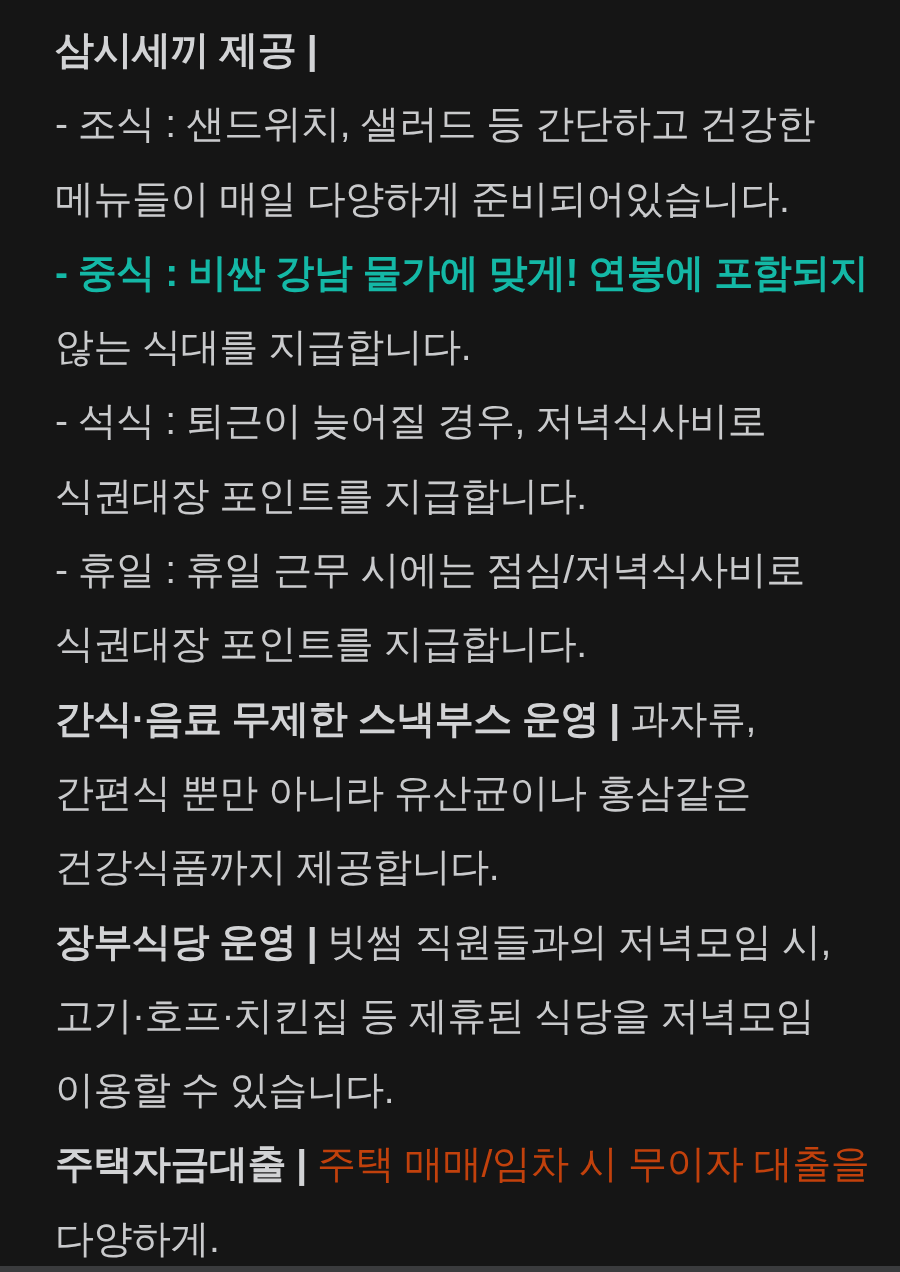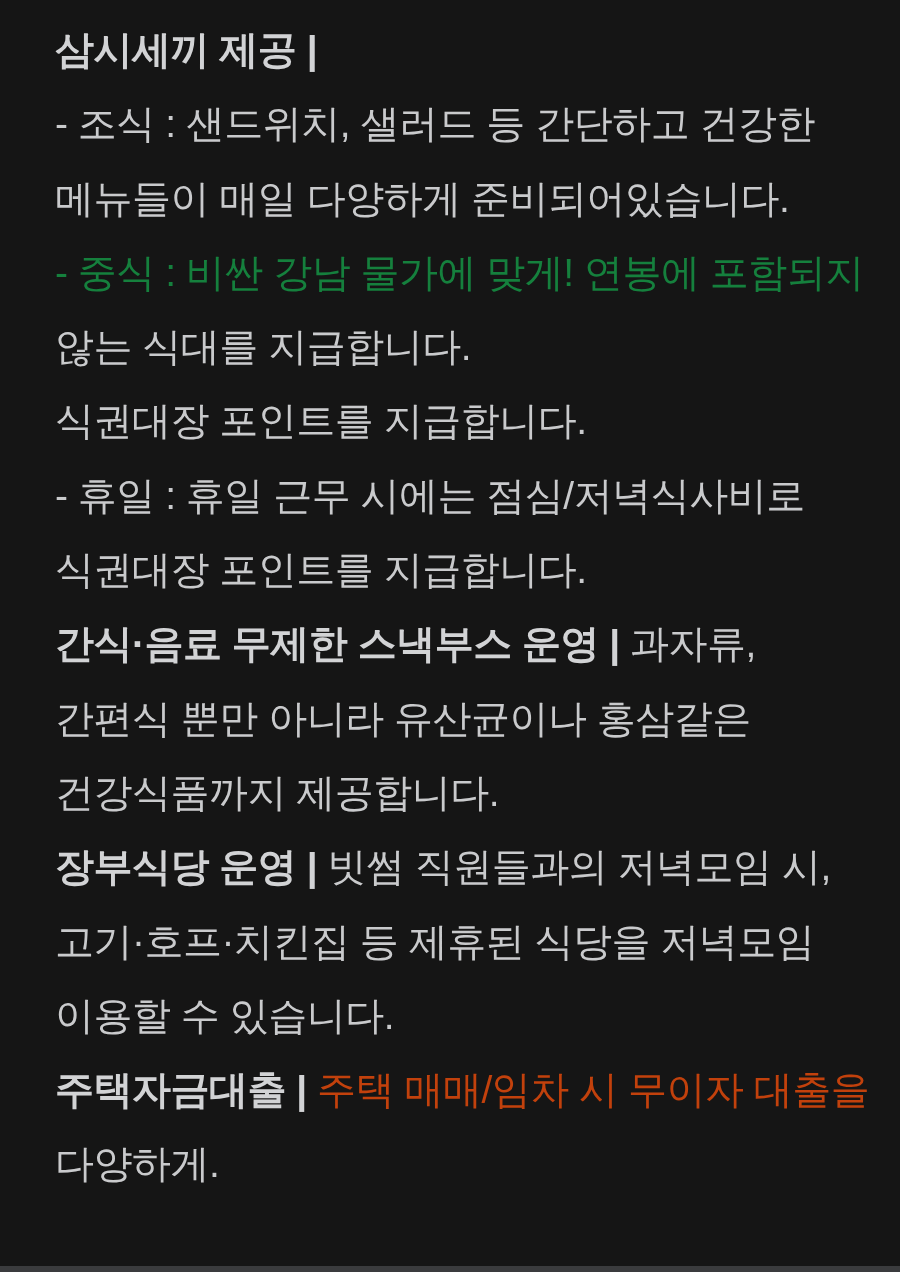--- a/index.html
+++ b/index.html
@@ -49,22 +49,23 @@
   }
 </style>
 </head>
 <body>
 
 <div class="page" style="background: rgb(21, 21, 21);">
   <div class="text-block" id="text-block">
       <div class="line"><span class="seg-bold" style="color: rgb(210, 211, 213);">삼시세끼 제공 |</span></div>
       <div class="line"><span class="seg-regular" style="color: rgb(201, 202, 204);">- 조식 : 샌드위치, 샐러드 등 간단하고 건강한</span></div>
       <div class="line"><span class="seg-regular" style="color: rgb(201, 202, 204);">메뉴들이 매일 다양하게 준비되어있습니다.</span></div>
-      <div class="line"><span class="seg-regular" style="color: #15803d;">- 중식 : 비싼 강남 물가에 맞게! 연봉에 포함되지</span></div>
+      <div class="line"><span class="seg-regular" style="color: #14b8a6; font-weight: bold;">- 중식 : 비싼 강남 물가에 맞게! 연봉에 포함되지</span></div>
       <div class="line"><span class="seg-regular" style="color: rgb(201, 202, 204);">않는 식대를 지급합니다.</span></div>
+      <div class="line"><span class="seg-regular" style="color: rgb(201, 202, 204);">- 석식 : 퇴근이 늦어질 경우, 저녁식사비로</span></div>
       <div class="line"><span class="seg-regular" style="color: rgb(201, 202, 204);">식권대장 포인트를 지급합니다.</span></div>
       <div class="line"><span class="seg-regular" style="color: rgb(201, 202, 204);">- 휴일 : 휴일 근무 시에는 점심/저녁식사비로</span></div>
       <div class="line"><span class="seg-regular" style="color: rgb(201, 202, 204);">식권대장 포인트를 지급합니다.</span></div>
       <div class="line"><span class="seg-bold" style="color: rgb(210, 211, 213);">간식·음료 무제한 스낵부스 운영 | </span><span class="seg-regular" style="color: rgb(201, 202, 204);">과자류,</span></div>
       <div class="line"><span class="seg-regular" style="color: rgb(201, 202, 204);">간편식 뿐만 아니라 유산균이나 홍삼같은</span></div>
       <div class="line"><span class="seg-regular" style="color: rgb(201, 202, 204);">건강식품까지 제공합니다.</span></div>
       <div class="line"><span class="seg-bold" style="color: rgb(210, 211, 213);">장부식당 운영 | </span><span class="seg-regular" style="color: rgb(201, 202, 204);">빗썸 직원들과의 저녁모임 시,</span></div>
       <div class="line"><span class="seg-regular" style="color: rgb(201, 202, 204);">고기·호프·치킨집 등 제휴된 식당을 저녁모임</span></div>
       <div class="line"><span class="seg-regular" style="color: rgb(201, 202, 204); text-align: center;">이용할 수 있습니다.</span></div>
       <div class="line"><span class="seg-bold" style="color: rgb(210, 211, 213);">주택자금대출 | </span><span class="seg-regular" style="color: #c2410c;">주택 매매/임차 시 무이자 대출을</span></div>

